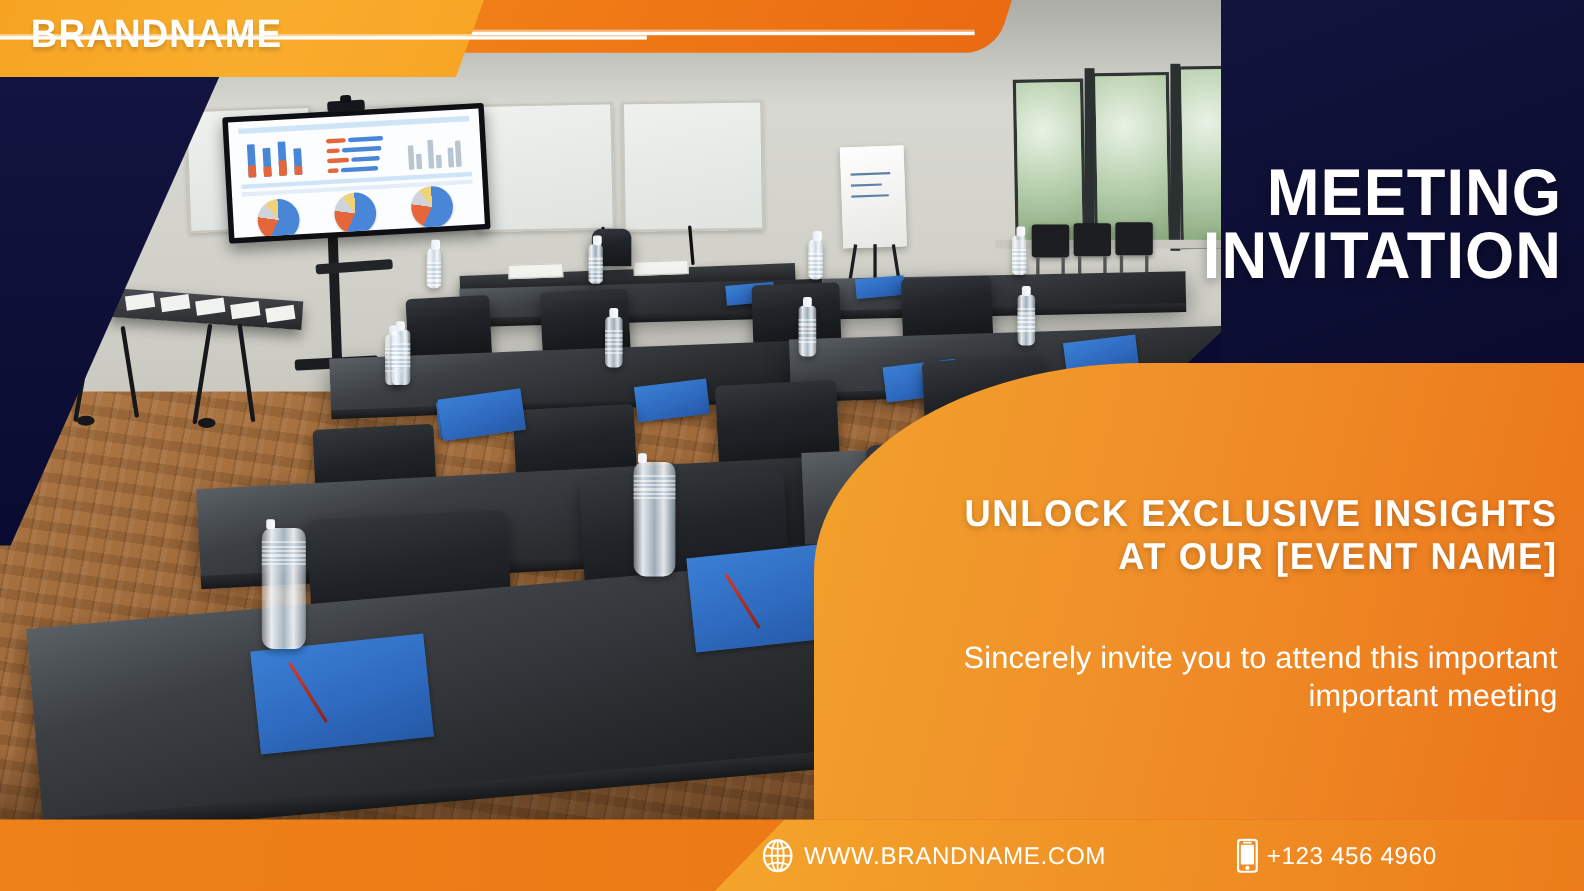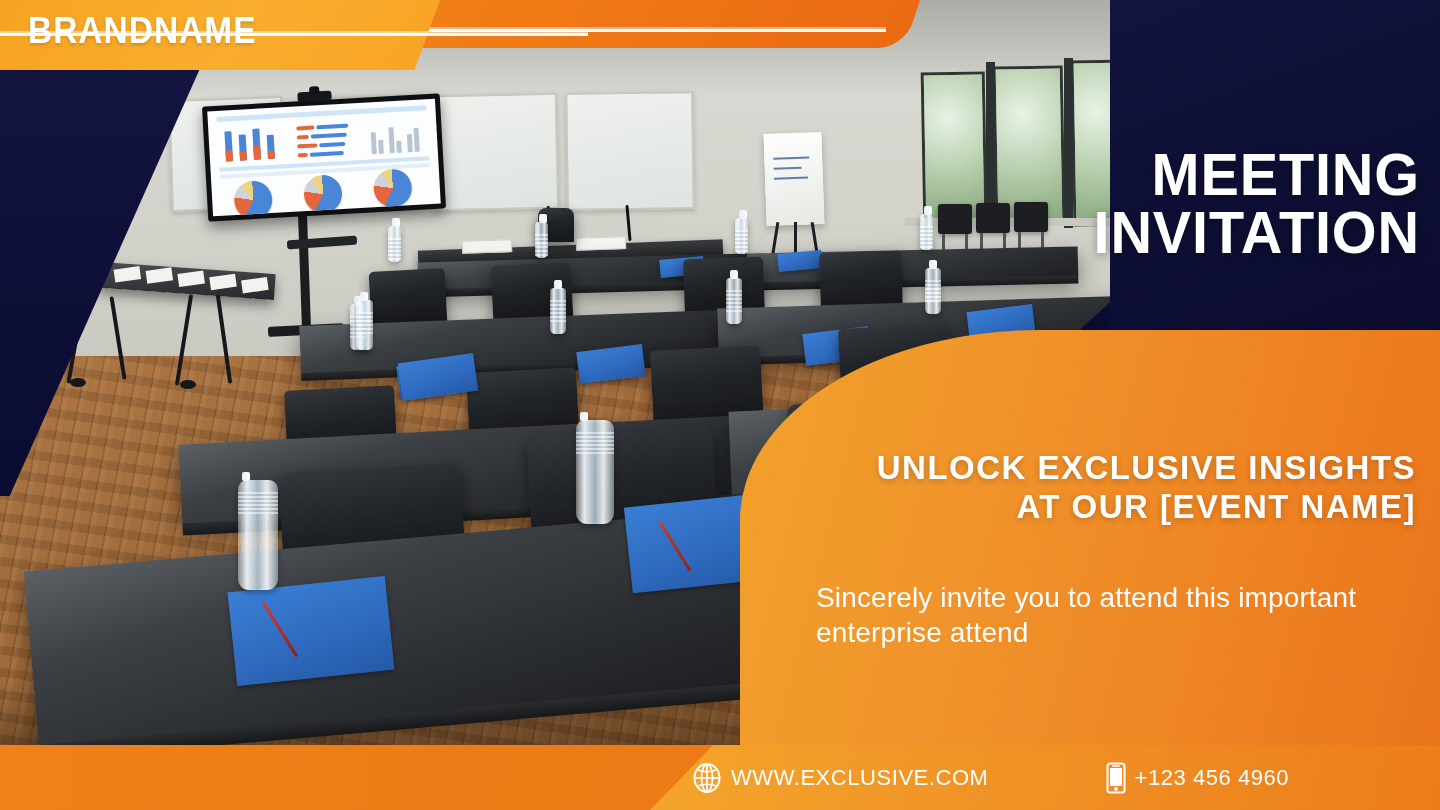--- a/index.html
+++ b/index.html
@@ -158,21 +158,21 @@
      text-shadow:0 3px 10px rgba(0,0,0,.35);}
   .title .l2{display:block;}
 
   .tagline{position:absolute;right:24px;top:448px;width:580px;text-align:right;color:#fff;
      font-family:"Liberation Sans Narrow","Liberation Sans",sans-serif;
      font-weight:700;font-size:34px;line-height:1.16;letter-spacing:.045em;
      transform:scaleX(.97);transform-origin:right center;
      text-shadow:0 2px 6px rgba(0,0,0,.22);}
   .tagline .l2{display:block;}
 
-  .subtext{position:absolute;right:24px;top:580px;width:600px;color:#fff;
+  .subtext{position:absolute;right:24px;top:580px;width:600px;text-align:right;color:#fff;
      font-family:"Liberation Sans Narrow","Liberation Sans",sans-serif;
      font-size:28px;line-height:1.26;letter-spacing:.005em;}
   .subtext .l2{display:block;}
 
   .contact{position:absolute;left:692px;bottom:0;height:65px;display:flex;align-items:center;gap:0;}
   .citem{display:flex;align-items:center;color:#fff;}
   .citem .lbl{font-family:"Liberation Sans Narrow","Liberation Sans",sans-serif;
      font-size:22px;letter-spacing:.025em;white-space:nowrap;}
   .globe{width:30px;height:32px;margin-right:9px;flex:0 0 auto;}
   .phone{width:20px;height:32px;margin-right:8px;margin-left:0;flex:0 0 auto;}
@@ -399,21 +399,21 @@
 
   <div class="orangepanel"></div>
 
   <div class="tagline">
     <span>UNLOCK EXCLUSIVE INSIGHTS</span>
     <span class="l2">AT OUR  [EVENT NAME]</span>
   </div>
 
   <div class="subtext">
     <span>Sincerely invite you to attend this important</span>
-    <span class="l2">enterprise attend</span>
+    <span class="l2">important meeting</span>
   </div>
 
   <div class="hdr-dark"></div>
   <div class="hdr-dark-cap"></div>
   <div class="hdr-line"></div>
   <div class="hdr-light"></div>
   <div class="brand">BRANDNAME</div>
 
   <div class="bottombar"></div>
   <div class="bottombar-light"></div>
@@ -422,21 +422,21 @@
   <div class="contact">
     <div class="citem">
       <svg class="globe" viewBox="0 0 30 32">
         <ellipse cx="15" cy="16" rx="12.5" ry="14" fill="none" stroke="#fff" stroke-width="2"></ellipse>
         <ellipse cx="15" cy="16" rx="5.5" ry="14" fill="none" stroke="#fff" stroke-width="1.7"></ellipse>
         <line x1="2.5" y1="16" x2="27.5" y2="16" stroke="#fff" stroke-width="1.7"></line>
         <path d="M4.6 7.5 Q15 12 25.4 7.5" fill="none" stroke="#fff" stroke-width="1.7"></path>
         <path d="M4.6 24.5 Q15 20 25.4 24.5" fill="none" stroke="#fff" stroke-width="1.7"></path>
         <line x1="15" y1="2" x2="15" y2="30" stroke="#fff" stroke-width="1.7"></line>
       </svg>
-      <span class="lbl">WWW.EXCLUSIVE.COM</span>
+      <span class="lbl">WWW.BRANDNAME.COM</span>
     </div>
     <div class="gap"></div>
     <div class="citem">
       <svg class="phone" viewBox="0 0 20 32">
         <rect x="1.5" y="1.5" width="17" height="29" rx="2.5" fill="none" stroke="#fff" stroke-width="2"></rect>
         <rect x="4" y="6" width="12" height="18" rx="1" fill="#fff"></rect>
         <rect x="6" y="3.2" width="8" height="1.6" rx="0.8" fill="#fff"></rect>
         <circle cx="10" cy="27" r="1.9" fill="#fff"></circle>
       </svg>
       <span class="lbl">+123 456 4960</span>

